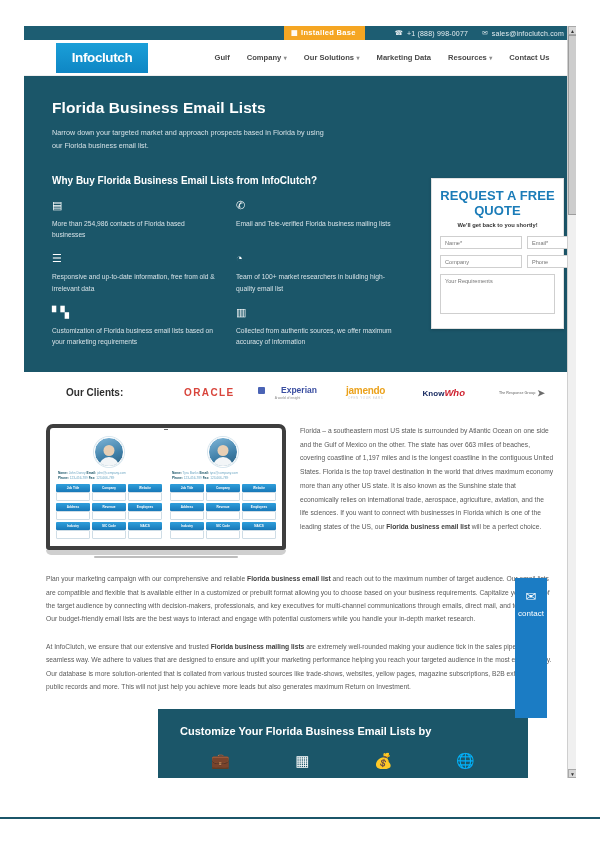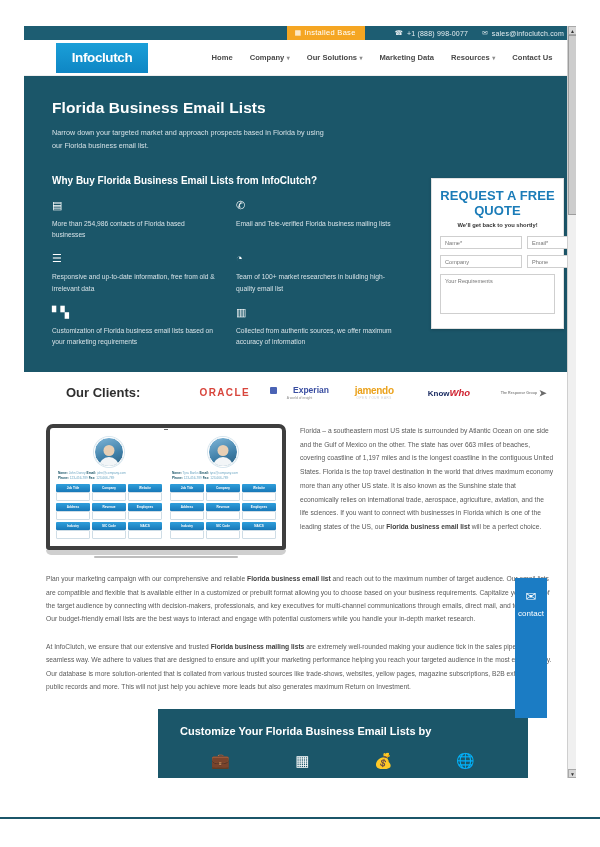--- a/index.html
+++ b/index.html
@@ -32,21 +32,21 @@
     background: #1d5d72;
     display: flex;
     align-items: center;
     justify-content: flex-end;
     padding-right: 12px;
   }
   .installed-badge {
     background: #f5a623;
     color: #ffffff;
     font-size: 7.5px;
-    font-weight: normal;
+    font-weight: bold;
     letter-spacing: .3px;
     padding: 2.5px 9px 3px 7px;
     display: flex; align-items: center; gap: 3px;
     margin-right: 16px;
   }
   .installed-badge .ic { font-size: 7px; line-height: 1; }
   .topinfo {
     color: #e6eef1;
     font-size: 7px;
     display: flex; align-items: center; gap: 4px;
@@ -190,21 +190,21 @@
   
   .clients {
     height: 42px;
     background: #ffffff;
     display: flex;
     align-items: center;
     padding: 0 18px 0 42px;
     gap: 6px;
   }
   .clients .lbl {
-    font-size: 13px;
+    font-size: 10px;
     font-weight: bold;
     color: #2f2f2f;
     margin-right: 44px;
     white-space: nowrap;
   }
   .logo-slot {
     flex: 1;
     display: flex; flex-direction: column;
     align-items: center; justify-content: center;
     text-align: center;
@@ -398,21 +398,21 @@
       <div class="topinfo">
         <span class="ic">✉</span>
         <span>sales@infoclutch.com</span>
       </div>
     </div>
 
     <div class="header">
       <div class="logo">Infoclutch</div>
       <div class="nav">
         <div class="nav-item">
-          <span>Home</span>
+          <span>Gulf</span>
         </div>
         <div class="nav-item">
           <span>Company</span>
           <span class="caret">▾</span>
         </div>
         <div class="nav-item">
           <span>Our Solutions</span>
           <span class="caret">▾</span>
         </div>
         <div class="nav-item">

